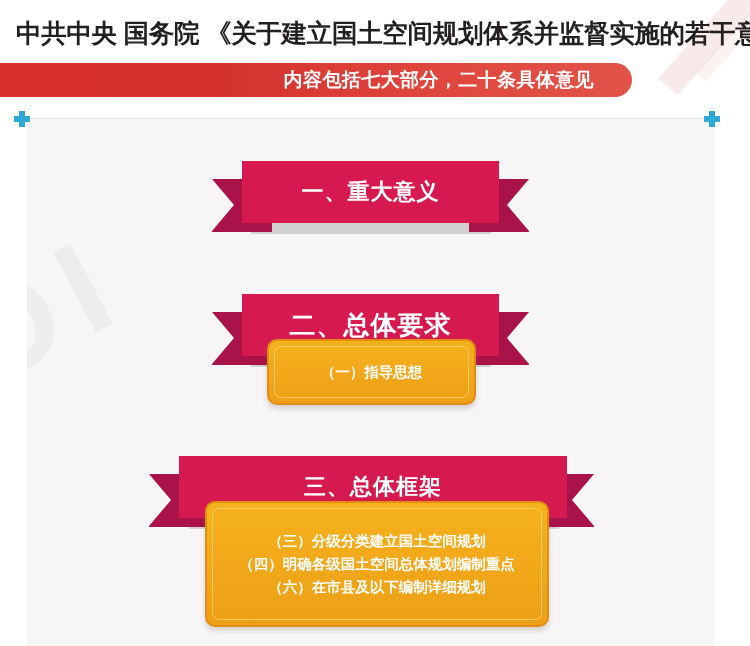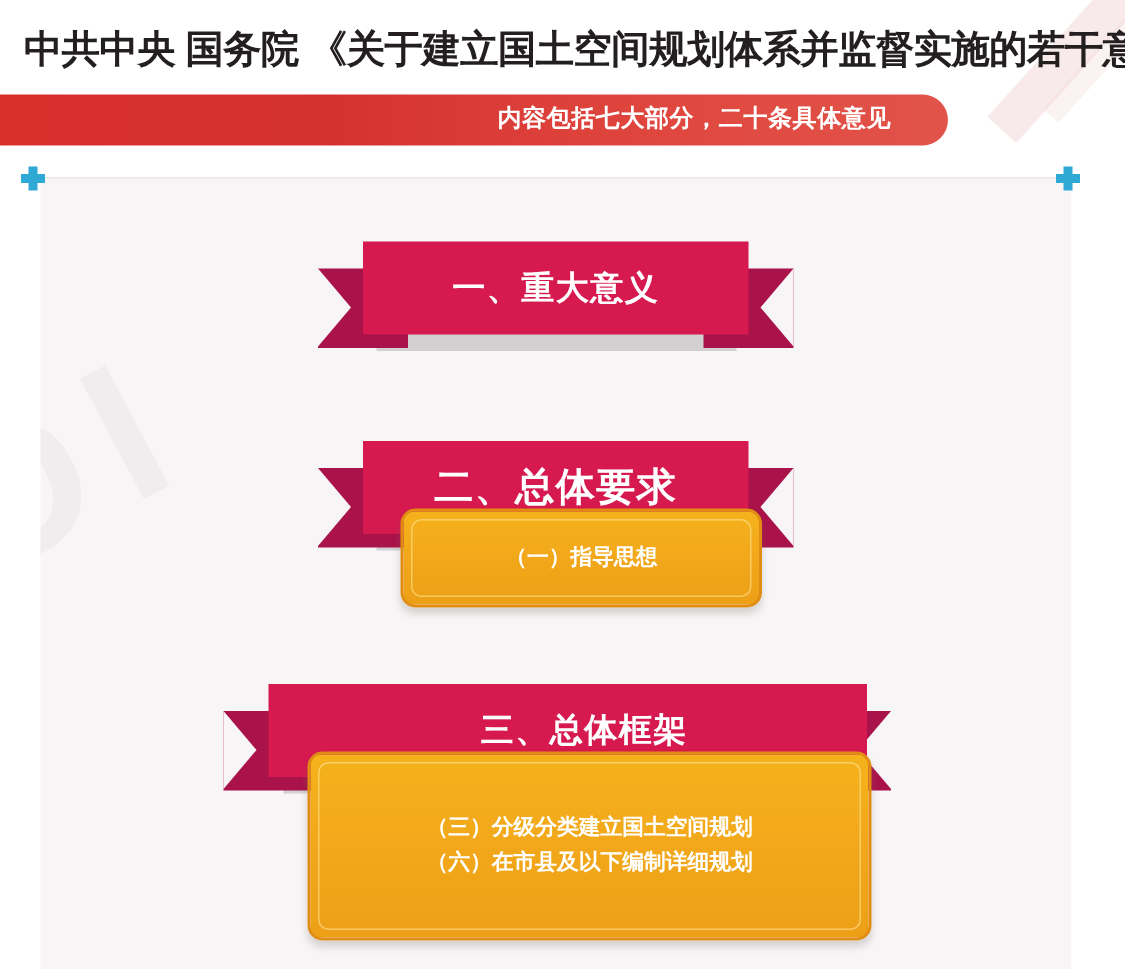--- a/index.html
+++ b/index.html
@@ -40,21 +40,21 @@
     left: 0; top: 63px;
     width: 632px; height: 34px;
     background: linear-gradient(90deg, #d9302c 0%, #d5322f 35%, #e0483f 72%, #e15349 100%);
     border-radius: 0 17px 17px 0;
   }
   #subtitle-text {
     position: absolute;
     right: 38px; top: 0;
     height: 34px;
     line-height: 34px;
-    font-size: 16px;
+    font-size: 19px;
     font-weight: bold;
     color: #ffffff;
     letter-spacing: 0.4px;
     white-space: nowrap;
   }
   
   .hdr-deco {
     position: absolute;
     background: #f3d9d9;
     opacity: .55;
@@ -126,42 +126,40 @@
   .tail-notch {
     position: absolute;
     width: 0; height: 0;
     border-style: solid;
     z-index: 2;
   }
   .ribbon-main {
     position: absolute;
     background: #d6194f;
     z-index: 3;
-    font-family: Liberation Serif, serif;
   }
   .ribbon-label {
     position: absolute;
     z-index: 4;
     width: 100%;
     text-align: center;
     color: #ffffff;
     font-weight: bold;
     white-space: nowrap;
     letter-spacing: 1px;
   }
 
   
   .goldbox {
     position: absolute;
     z-index: 5;
     background: linear-gradient(180deg, #f5b21c 0%, #f2a81a 48%, #eda017 100%);
     border: 2px solid #e18d15;
     border-radius: 10px;
     box-shadow: 0 4px 5px rgba(120,110,100,.25);
-    padding-left: 32px;
   }
   .goldbox::after {
     content: "";
     position: absolute;
     left: 5px; top: 5px; right: 5px; bottom: 5px;
     border: 1px solid rgba(255,228,150,.6);
     border-radius: 7px;
     pointer-events: none;
   }
   .gold-list {
@@ -245,27 +243,28 @@
         <div class="ribbon" style="position:absolute; left:0; top:0; width:687px; height:198px;">
 
           <div class="ribbon-shadow" style="left:162px; top:66px; width:370px; height:14px;"></div>
 
           <div class="tail-body" style="left:122px; top:25px; width:62px; height:53px;"></div>
           <div class="tail-notch" style="left:122px; top:25px; border-width:26.5px 0 26.5px 22px; border-color:transparent transparent transparent #f7f5f6;"></div>
 
           <div class="tail-body" style="left:505px; top:25px; width:62px; height:53px;"></div>
           <div class="tail-notch" style="left:545px; top:25px; border-width:26.5px 22px 26.5px 0; border-color:transparent #f7f5f6 transparent transparent;"></div>
 
-          <div class="ribbon-main" style="left:152px; top:7px; width:388px; height:62px;padding-left:11px;">
+          <div class="ribbon-main" style="left:152px; top:7px; width:388px; height:62px;">
             <div class="ribbon-label" style="top:0; line-height:62px; font-size:22px;">三、总体框架</div>
           </div>
 
           <div class="goldbox" style="left:178px; top:52px; width:340px; height:122px;">
             <div class="gold-list" style="font-size:14.5px; line-height:23px;border-radius:16px;">
               <div class="gold-item">（三）分级分类建立国土空间规划</div>
+              <div class="gold-item">（四）明确各级国土空间总体规划编制重点</div>
               <div class="gold-item">（六）在市县及以下编制详细规划</div>
             </div>
           </div>
         </div>
       </div>
 
     </div>
 
     <div class="corner-cross left" style="top:-8px; left:-13px;">
       <span class="h"></span>

